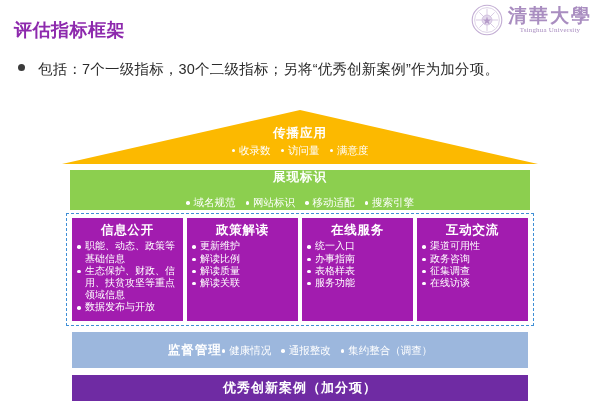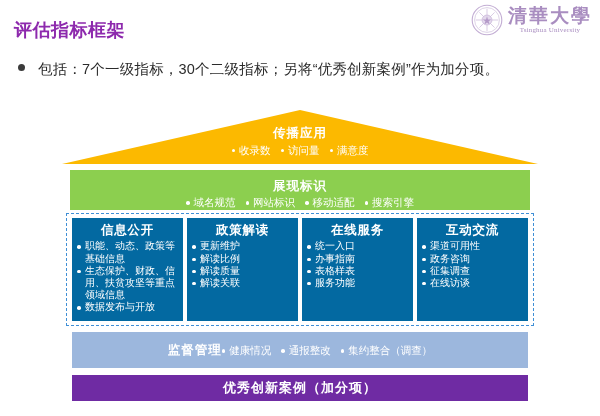--- a/index.html
+++ b/index.html
@@ -150,21 +150,21 @@
   .band-green {
     position: absolute;
     left: 70px;
     top: 70px;
     width: 460px;
     height: 40px;
     background: #8ccf4f;
     display: flex;
     flex-direction: column;
     align-items: center;
-    justify-content: flex-end;
+    justify-content: space-between;
   }
   .band-title {
     font-size: 12.5px;
     font-weight: bold;
     color: #ffffff;
     letter-spacing: 1px;
     line-height: 1.2;
   }
 
   
@@ -175,21 +175,21 @@
     width: 468px;
     height: 113px;
     border: 1.6px dashed #3f8fd6;
     box-sizing: border-box;
     display: flex;
     align-items: stretch;
     justify-content: space-between;
     padding: 4px 5px;
   }
   .pillar {
-    background: #0369a1;
+    background: #a21caf;
     width: 111px;
     box-sizing: border-box;
     padding: 5px 4px 4px 4px;
     display: flex;
     flex-direction: column;
     align-items: center;
   }
   .pillar-title {
     font-size: 12.5px;
     font-weight: bold;

